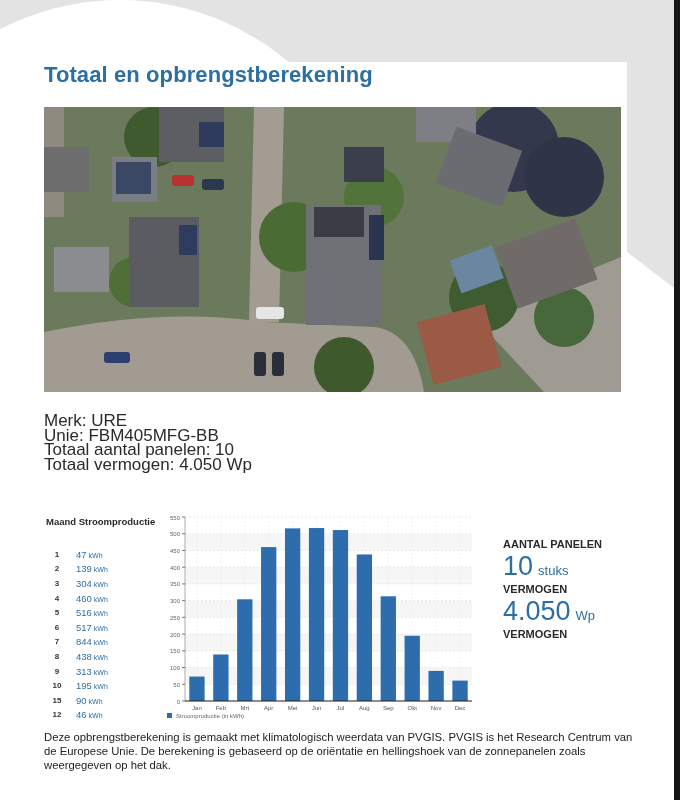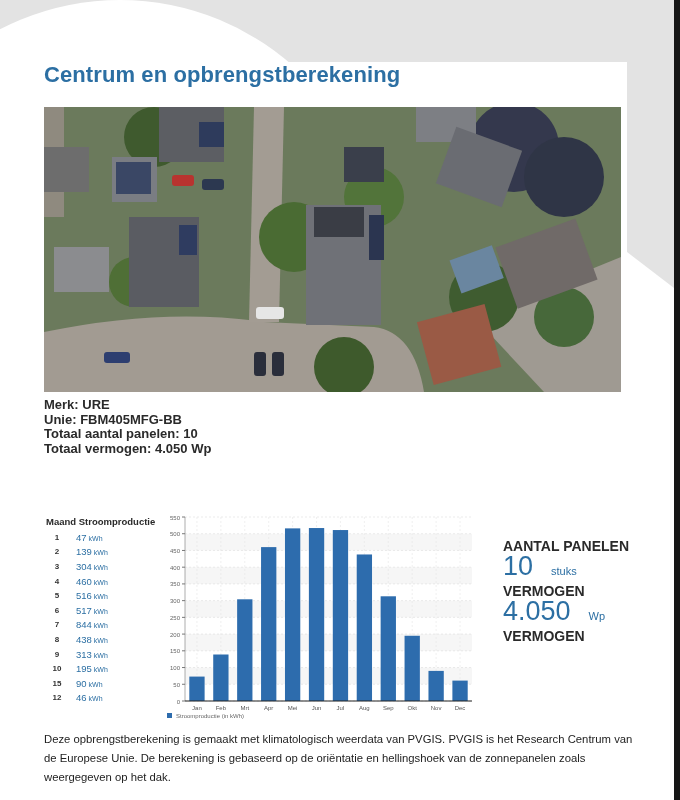--- a/index.html
+++ b/index.html
@@ -10,48 +10,48 @@
   .bg-arc-cover { position: absolute; left: 0; top: 60px; width: 30px; height: 740px; background: #ffffff; }
   .page { position: absolute; left: 30px; top: 62px; width: 597px; height: 738px; background: #ffffff; }
   .right-lower { position: absolute; left: 627px; top: 252px; width: 47px; height: 548px; background: #ffffff;
                  clip-path: polygon(0 0, 100% 36px, 100% 100%, 0 100%); }
   .right-strip { position: absolute; left: 674px; top: 0; width: 6px; height: 800px; background: #161616; }
 
   .title { position: absolute; left: 44px; top: 62px; font-size: 22px; font-weight: bold; color: #2c6fa3; letter-spacing: 0.1px; }
 
   .aerial { position: absolute; left: 44px; top: 107px; width: 577px; height: 285px; overflow: hidden; background: #6f7a62; }
 
-  .specs { position: absolute; left: 44px; top: 398px; font-size: 13px; font-weight: bold; color: #2a2a2a; line-height: 14.5px; }
+  .specs { position: absolute; left: 44px; top: 414px; font-size: 17px; font-weight: normal; color: #2a2a2a; line-height: 14.5px; }
 
   .mtable { position: absolute; left: 46px; top: 516px; font-size: 9px; }
-  .mtable .hdr { font-weight: bold; color: #2a2a2a; font-size: 9.5px; margin-bottom: 3px; white-space: nowrap; }
+  .mtable .hdr { font-weight: bold; color: #2a2a2a; font-size: 9.5px; margin-bottom: 20px; white-space: nowrap; }
   .mrow { display: flex; height: 14.6px; align-items: center; }
   .mrow .num { width: 22px; text-align: center; font-weight: bold; color: #333; font-size: 8px; }
   .mrow .val { padding-left: 8px; color: #2c6fa3; font-size: 9.5px; }
   .mrow .unit { font-size: 7px; margin-left: 2px; color: #2c6fa3; }
 
   .chart { position: absolute; left: 155px; top: 510px; width: 325px; height: 215px; }
 
   .stats { position: absolute; left: 503px; top: 538px; }
-  .stat-label { font-size: 14px; font-weight: bold; color: #2a2a2a; height: 14px; }
+  .stat-label { font-size: 11px; font-weight: bold; color: #2a2a2a; height: 14px; }
   .stat-value { color: #2c6fa3; font-size: 27px; line-height: 28px; height: 31px; white-space: nowrap; }
-  .stat-unit { font-size: 11px; color: #2c6fa3; margin-left: 18px; }
-
-  .footer { position: absolute; left: 44px; top: 730px; width: 590px; font-size: 11.3px; line-height: 19px; color: #222; }
+  .stat-unit { font-size: 13px; color: #2c6fa3; margin-left: 5px; }
+
+  .footer { position: absolute; left: 44px; top: 730px; width: 590px; font-size: 11.3px; line-height: 14px; color: #222; }
 </style>
 </head>
 <body>
 
 <div class="bg-arc"></div>
 <div class="bg-arc-cover"></div>
 <div class="page"></div>
 <div class="right-lower"></div>
 <div class="right-strip"></div>
 
-<h1 class="title">Centrum en opbrengstberekening</h1>
+<h1 class="title">Totaal en opbrengstberekening</h1>
 
 <div class="aerial" title="Aerial satellite view of residential houses with solar panels on rooftops">
   <svg width="577" height="285" viewBox="0 0 577 285">
     <rect x="0" y="0" width="577" height="285" fill="#6b7a5c"></rect>
 
     <path d="M0 225 Q 120 200 220 215 L 330 220 Q 370 225 380 285 L 0 285 Z" fill="#a29b92"></path>
     <path d="M210 0 L 240 0 L 235 215 L 205 215 Z" fill="#a39c93"></path>
     <path d="M0 0 L 20 0 L 20 110 L 0 110 Z" fill="#8f8a7f"></path>
     <path d="M430 210 L 577 150 L 577 285 L 500 285 Z" fill="#9f9a92"></path>
 

